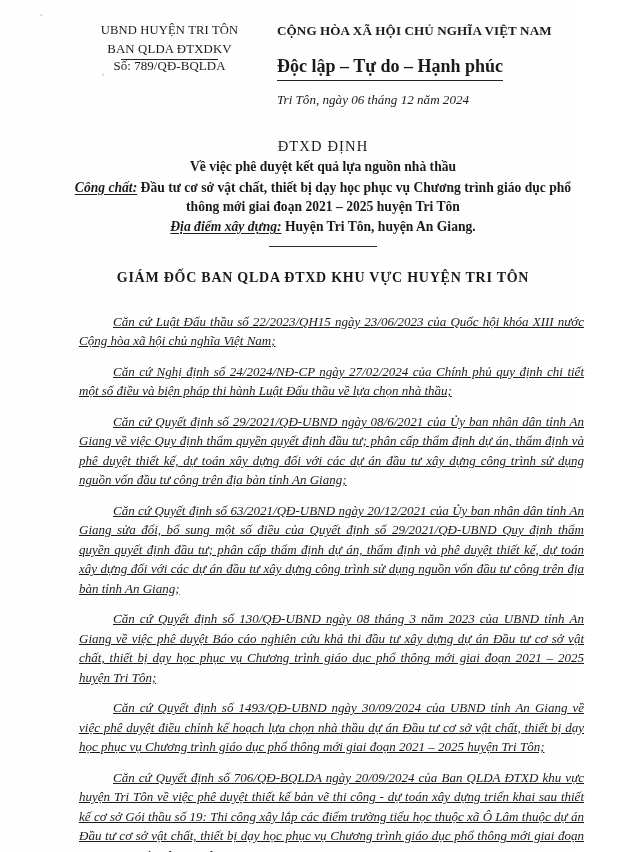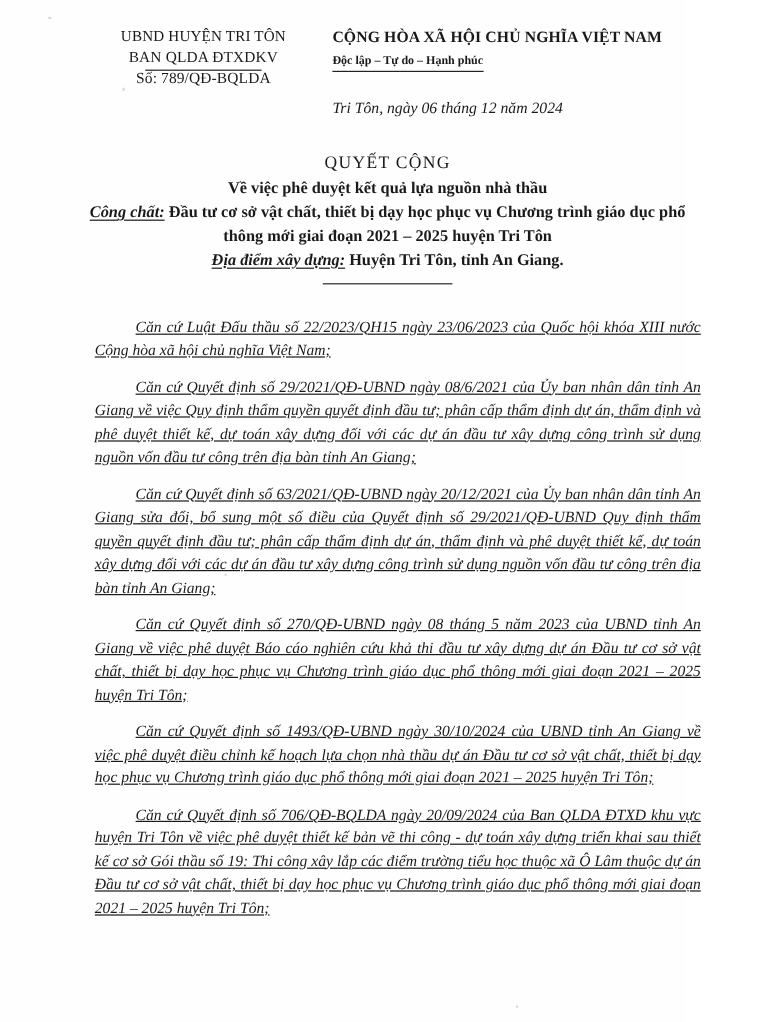--- a/index.html
+++ b/index.html
@@ -88,39 +88,39 @@
 
   .nation-line {
     font-weight: bold;
     font-size: 13.1px;
     letter-spacing: .1px;
     line-height: 1.35;
     white-space: nowrap;
   }
   .motto {
     font-weight: bold;
-    font-size: 10px;
+    font-size: 18px;
     line-height: 1.4;
     display: inline-block;
     position: relative;
-    margin-top: 0;
+    margin-top: 14px;
     white-space: nowrap;
   }
   .motto::after {
     content: "";
     position: absolute;
     left: 0;
     right: 0;
     bottom: -2px;
     border-bottom: 1px solid #222;
   }
   .place-date {
     font-style: italic;
     font-size: 13.1px;
-    margin-top: 24px;
+    margin-top: 13px;
     white-space: nowrap;
   }
 
   
   .title-block {
     text-align: center;
     margin-top: 28px;
   }
   .decision-word {
     font-size: 14.6px;
@@ -212,42 +212,44 @@
       <div class="mast-right">
         <div class="nation-line">CỘNG HÒA XÃ HỘI CHỦ NGHĨA VIỆT NAM</div>
         <div class="motto">Độc lập – Tự do – Hạnh phúc</div>
         <div class="place-date">Tri Tôn, ngày 06 tháng 12 năm 2024</div>
       </div>
 
     </div>
 
     <div class="title-block">
 
-      <div class="decision-word">QUYẾT CỘNG</div>
+      <div class="decision-word">ĐTXD ĐỊNH</div>
 
       <div class="subject">Về việc phê duyệt kết quả lựa nguồn nhà thầu</div>
 
       <div class="work-lines">
         <span class="u-ital">Công chất:</span>
         <span>Đầu tư cơ sở vật chất, thiết bị dạy học phục vụ Chương trình giáo dục phổ thông mới giai đoạn 2021 – 2025 huyện Tri Tôn</span>
       </div>
 
 
       <div class="loc-line">
         <span class="u-ital">Địa điểm xây dựng:</span>
-        <span>Huyện Tri Tôn, tỉnh An Giang.</span>
+        <span>Huyện Tri Tôn, huyện An Giang.</span>
       </div>
 
       <div class="rule"></div>
     </div>
 
+    <div class="signer-heading">GIÁM ĐỐC BAN QLDA ĐTXD KHU VỰC HUYỆN TRI TÔN</div>
 
     <div class="body">
       <p class="clause">Căn cứ Luật Đấu thầu số 22/2023/QH15 ngày 23/06/2023 của Quốc hội khóa XIII nước Cộng hòa xã hội chủ nghĩa Việt Nam;</p>
+      <p class="clause">Căn cứ Nghị định số 24/2024/NĐ-CP ngày 27/02/2024 của Chính phủ quy định chi tiết một số điều và biện pháp thi hành Luật Đấu thầu về lựa chọn nhà thầu;</p>
       <p class="clause">Căn cứ Quyết định số 29/2021/QĐ-UBND ngày 08/6/2021 của Ủy ban nhân dân tỉnh An Giang về việc Quy định thẩm quyền quyết định đầu tư; phân cấp thẩm định dự án, thẩm định và phê duyệt thiết kế, dự toán xây dựng đối với các dự án đầu tư xây dựng công trình sử dụng nguồn vốn đầu tư công trên địa bàn tỉnh An Giang;</p>
       <p class="clause">Căn cứ Quyết định số 63/2021/QĐ-UBND ngày 20/12/2021 của Ủy ban nhân dân tỉnh An Giang sửa đổi, bổ sung một số điều của Quyết định số 29/2021/QĐ-UBND Quy định thẩm quyền quyết định đầu tư; phân cấp thẩm định dự án, thẩm định và phê duyệt thiết kế, dự toán xây dựng đối với các dự án đầu tư xây dựng công trình sử dụng nguồn vốn đầu tư công trên địa bàn tỉnh An Giang;</p>
-      <p class="clause">Căn cứ Quyết định số 270/QĐ-UBND ngày 08 tháng 5 năm 2023 của UBND tỉnh An Giang về việc phê duyệt Báo cáo nghiên cứu khả thi đầu tư xây dựng dự án Đầu tư cơ sở vật chất, thiết bị dạy học phục vụ Chương trình giáo dục phổ thông mới giai đoạn 2021 – 2025 huyện Tri Tôn;</p>
-      <p class="clause">Căn cứ Quyết định số 1493/QĐ-UBND ngày 30/10/2024 của UBND tỉnh An Giang về việc phê duyệt điều chỉnh kế hoạch lựa chọn nhà thầu dự án Đầu tư cơ sở vật chất, thiết bị dạy học phục vụ Chương trình giáo dục phổ thông mới giai đoạn 2021 – 2025 huyện Tri Tôn;</p>
+      <p class="clause">Căn cứ Quyết định số 130/QĐ-UBND ngày 08 tháng 3 năm 2023 của UBND tỉnh An Giang về việc phê duyệt Báo cáo nghiên cứu khả thi đầu tư xây dựng dự án Đầu tư cơ sở vật chất, thiết bị dạy học phục vụ Chương trình giáo dục phổ thông mới giai đoạn 2021 – 2025 huyện Tri Tôn;</p>
+      <p class="clause">Căn cứ Quyết định số 1493/QĐ-UBND ngày 30/09/2024 của UBND tỉnh An Giang về việc phê duyệt điều chỉnh kế hoạch lựa chọn nhà thầu dự án Đầu tư cơ sở vật chất, thiết bị dạy học phục vụ Chương trình giáo dục phổ thông mới giai đoạn 2021 – 2025 huyện Tri Tôn;</p>
       <p class="clause">Căn cứ Quyết định số 706/QĐ-BQLDA ngày 20/09/2024 của Ban QLDA ĐTXD khu vực huyện Tri Tôn về việc phê duyệt thiết kế bản vẽ thi công - dự toán xây dựng triển khai sau thiết kế cơ sở Gói thầu số 19: Thi công xây lắp các điểm trường tiểu học thuộc xã Ô Lâm thuộc dự án Đầu tư cơ sở vật chất, thiết bị dạy học phục vụ Chương trình giáo dục phổ thông mới giai đoạn 2021 – 2025 huyện Tri Tôn;</p>
     </div>
 
   </div>
 </div>
 
 </body></html>

